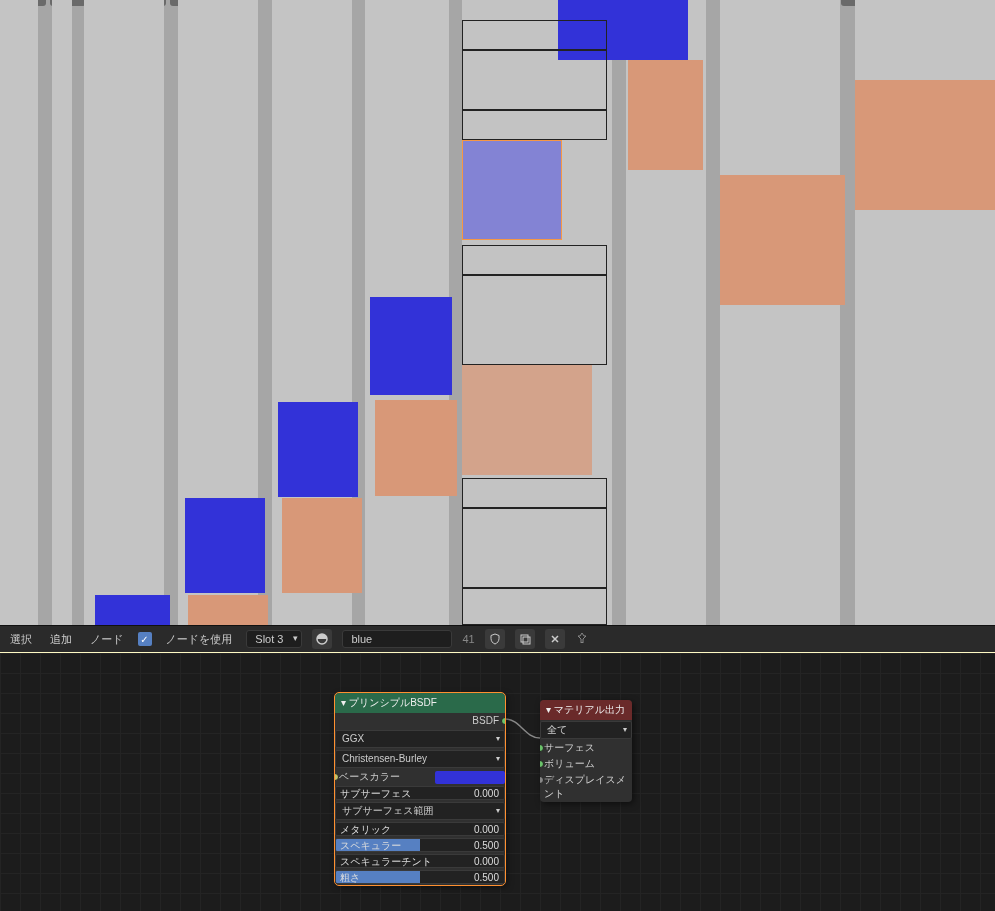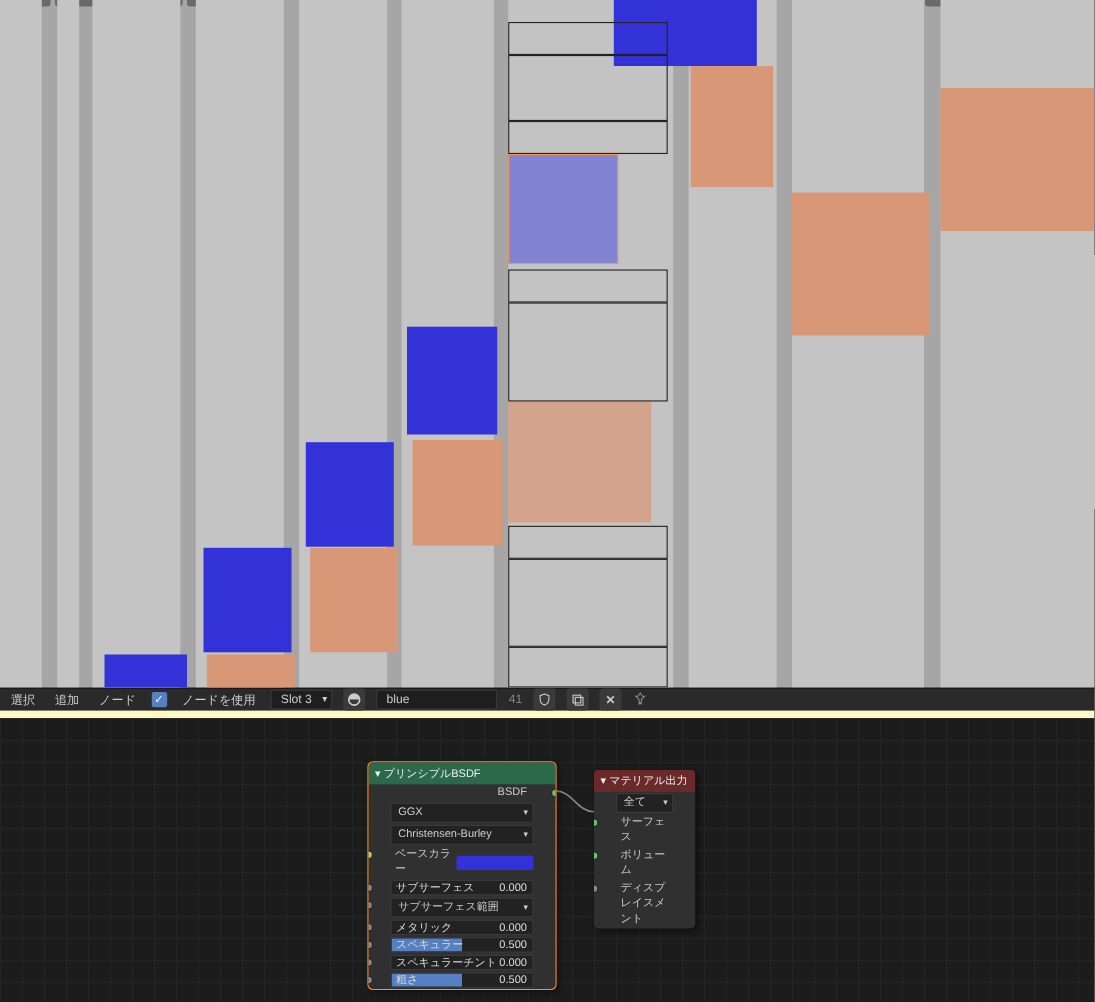--- a/index.html
+++ b/index.html
@@ -15,42 +15,42 @@
 .pillar { position: absolute; background: #c4c4c4; }
 
 
 .stair-blue { position: absolute; background: #3232d8; }
 .stair-orange { position: absolute; background: #d89878; }
 
 
 .wire { position: absolute; border: 1px solid #222; background: transparent; }
 
 
-.toolbar { display: flex; align-items: center; height: 28px; background: #2a2a2a; padding: 0 6px; gap: 10px; border-top: 1px solid #111; border-bottom: 7px solid #fef9c3; }
+.toolbar { display: flex; align-items: center; height: 28px; background: #2a2a2a; padding: 0 6px; gap: 10px; border-top: 1px solid #111; border-bottom: 1px solid #fef9c3; }
 .toolbar .menu-item { color: #ccc; cursor: pointer; padding: 2px 4px; }
 .toolbar .checkbox { width: 14px; height: 14px; background: #5680c2; border-radius: 2px; display: inline-flex; align-items: center; justify-content: center; color: #fff; font-size: 10px; }
 .toolbar .dropdown { background: #1e1e1e; border: 1px solid #3a3a3a; padding: 2px 18px 2px 8px; border-radius: 3px; position: relative; color: #ccc; }
 .toolbar .dropdown::after { content: '▾'; position: absolute; right: 4px; font-size: 9px; }
 .toolbar .icon-btn { width: 20px; height: 20px; background: #3a3a3a; border-radius: 3px; display: inline-flex; align-items: center; justify-content: center; }
 .toolbar .text-input { background: #1e1e1e; border: 1px solid #3a3a3a; padding: 2px 8px; border-radius: 3px; color: #ccc; width: 110px; }
 .toolbar .count { color: #888; }
 .toolbar .pin { color: #888; }
 
 
 .node-editor { position: relative; width: 995px; height: 258px; background: #1c1c1c; 
   background-image: linear-gradient(#242424 1px, transparent 1px), linear-gradient(90deg, #242424 1px, transparent 1px);
   background-size: 20px 20px; }
 
 .node { position: absolute; background: #303030; border-radius: 4px; box-shadow: 2px 2px 6px rgba(0,0,0,.5); overflow: hidden; }
 .node.selected { outline: 1px solid #ff9030; }
 .node-header { padding: 3px 6px; font-size: 10px; color: #eee; }
 .node-header.green { background: #2a6a4a; }
 .node-header.red { background: #6a2a2a; }
 .node-body { padding: 0; }
-.node-row { display: flex; align-items: center; padding: 1px 20px; font-size: 10px; line-height: 14px; position: relative; }
+.node-row { display: flex; align-items: center; padding: 1px 0; font-size: 10px; line-height: 14px; position: relative; }
 .node-row .label { flex: 1; color: #ccc; padding-left: 4px; }
 .node-row .swatch { width: 70px; height: 13px; border-radius: 2px; }
 .node-row.select { }
 .node-row.select .sel { background: #222; border: 1px solid #3a3a3a; flex: 1; padding: 1px 6px; border-radius: 2px; position: relative; }
 .node-row.select .sel::after { content: '▾'; position: absolute; right: 4px; font-size: 8px; }
 .node-row .slider { flex: 1; background: #222; border: 1px solid #3a3a3a; border-radius: 2px; height: 14px; position: relative; overflow: hidden; }
 .node-row .slider .fill { position: absolute; left: 0; top: 0; bottom: 0; background: #5680c2; }
 .node-row .slider .slabel { position: absolute; left: 4px; top: 0; font-size: 10px; line-height: 14px; color: #ddd; z-index: 2; }
 .node-row .slider .svalue { position: absolute; right: 5px; top: 0; font-size: 10px; line-height: 14px; color: #ddd; z-index: 2; }
 .socket { position: absolute; width: 8px; height: 8px; border-radius: 50%; background: #888; border: 1px solid #222; }

